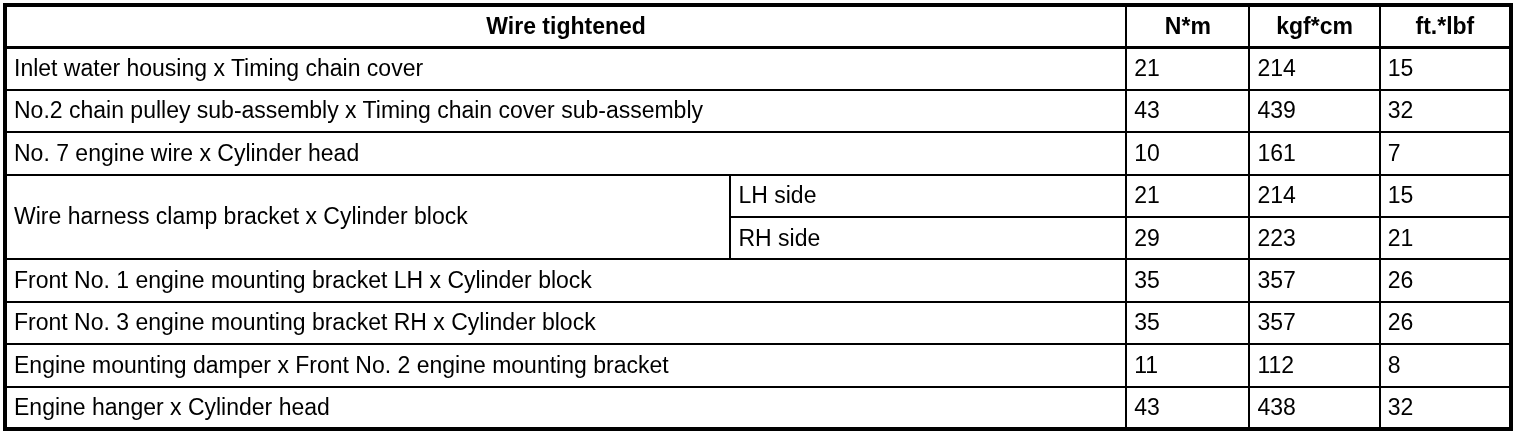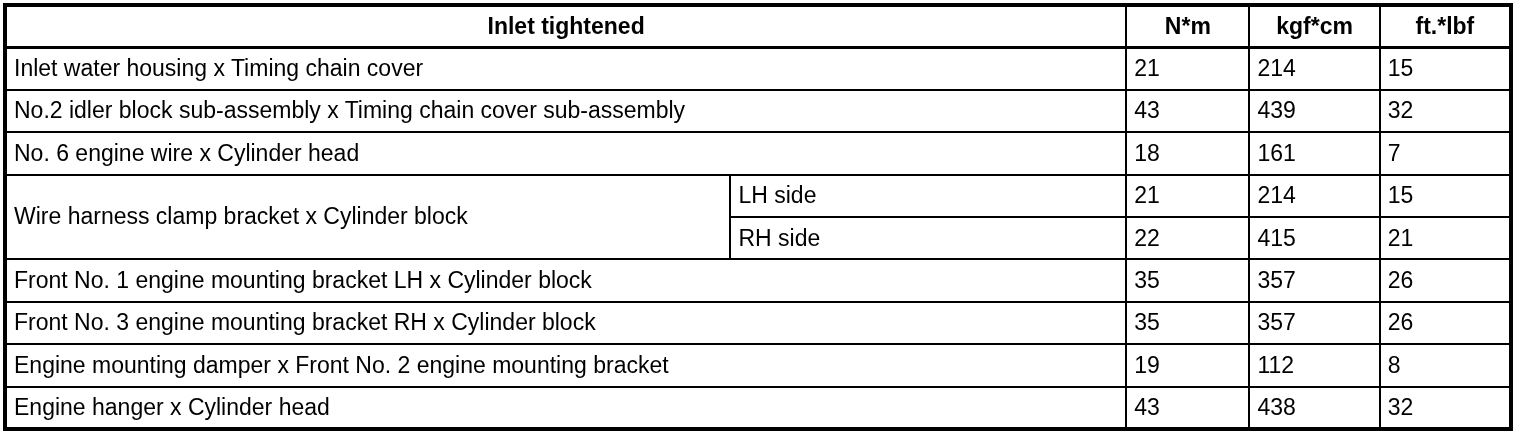--- a/index.html
+++ b/index.html
@@ -62,79 +62,79 @@
   <table class="spec">
     <colgroup>
       <col class="c-part-main">
       <col class="c-part-sub">
       <col class="c-nm">
       <col class="c-kgfcm">
       <col class="c-ftlbf">
     </colgroup>
     <tbody>
         <tr>
-      <th colspan="2">Inlet tightened</th>
+      <th colspan="2">Wire tightened</th>
       <th>N*m</th>
       <th>kgf*cm</th>
       <th>ft.*lbf</th>
     </tr>
 
     <tr>
       <td colspan="2">Inlet water housing x Timing chain cover</td>
       <td>21</td>
       <td>214</td>
       <td>15</td>
     </tr>
 
     <tr>
-      <td colspan="2">No.2 idler block sub-assembly x Timing chain cover sub-assembly</td>
+      <td colspan="2">No.2 chain pulley sub-assembly x Timing chain cover sub-assembly</td>
       <td>43</td>
       <td>439</td>
       <td>32</td>
     </tr>
 
     <tr>
-      <td colspan="2">No. 6 engine wire x Cylinder head</td>
-      <td>18</td>
+      <td colspan="2">No. 7 engine wire x Cylinder head</td>
+      <td>10</td>
       <td>161</td>
       <td>7</td>
     </tr>
 
     <tr>
       <td rowspan="2">Wire harness clamp bracket x Cylinder block</td>
       <td>LH side</td>
       <td>21</td>
       <td>214</td>
       <td>15</td>
     </tr>
 
     <tr>
       <td>RH side</td>
-      <td>22</td>
-      <td>415</td>
+      <td>29</td>
+      <td>223</td>
       <td>21</td>
     </tr>
 
     <tr>
       <td colspan="2">Front No. 1 engine mounting bracket LH x Cylinder block</td>
       <td>35</td>
       <td>357</td>
       <td>26</td>
     </tr>
 
     <tr>
       <td colspan="2">Front No. 3 engine mounting bracket RH x Cylinder block</td>
       <td>35</td>
       <td>357</td>
       <td>26</td>
     </tr>
 
     <tr>
       <td colspan="2">Engine mounting damper x Front No. 2 engine mounting bracket</td>
-      <td>19</td>
+      <td>11</td>
       <td>112</td>
       <td>8</td>
     </tr>
 
     <tr>
       <td colspan="2">Engine hanger x Cylinder head</td>
       <td>43</td>
       <td>438</td>
       <td>32</td>
     </tr>

